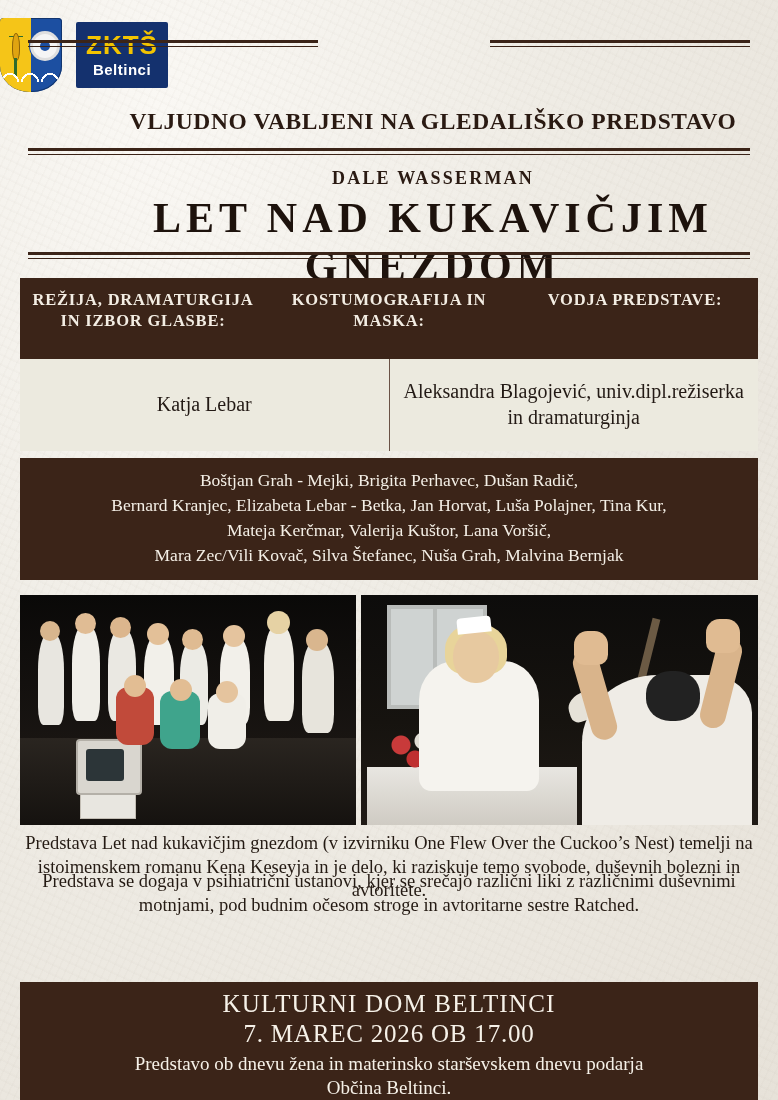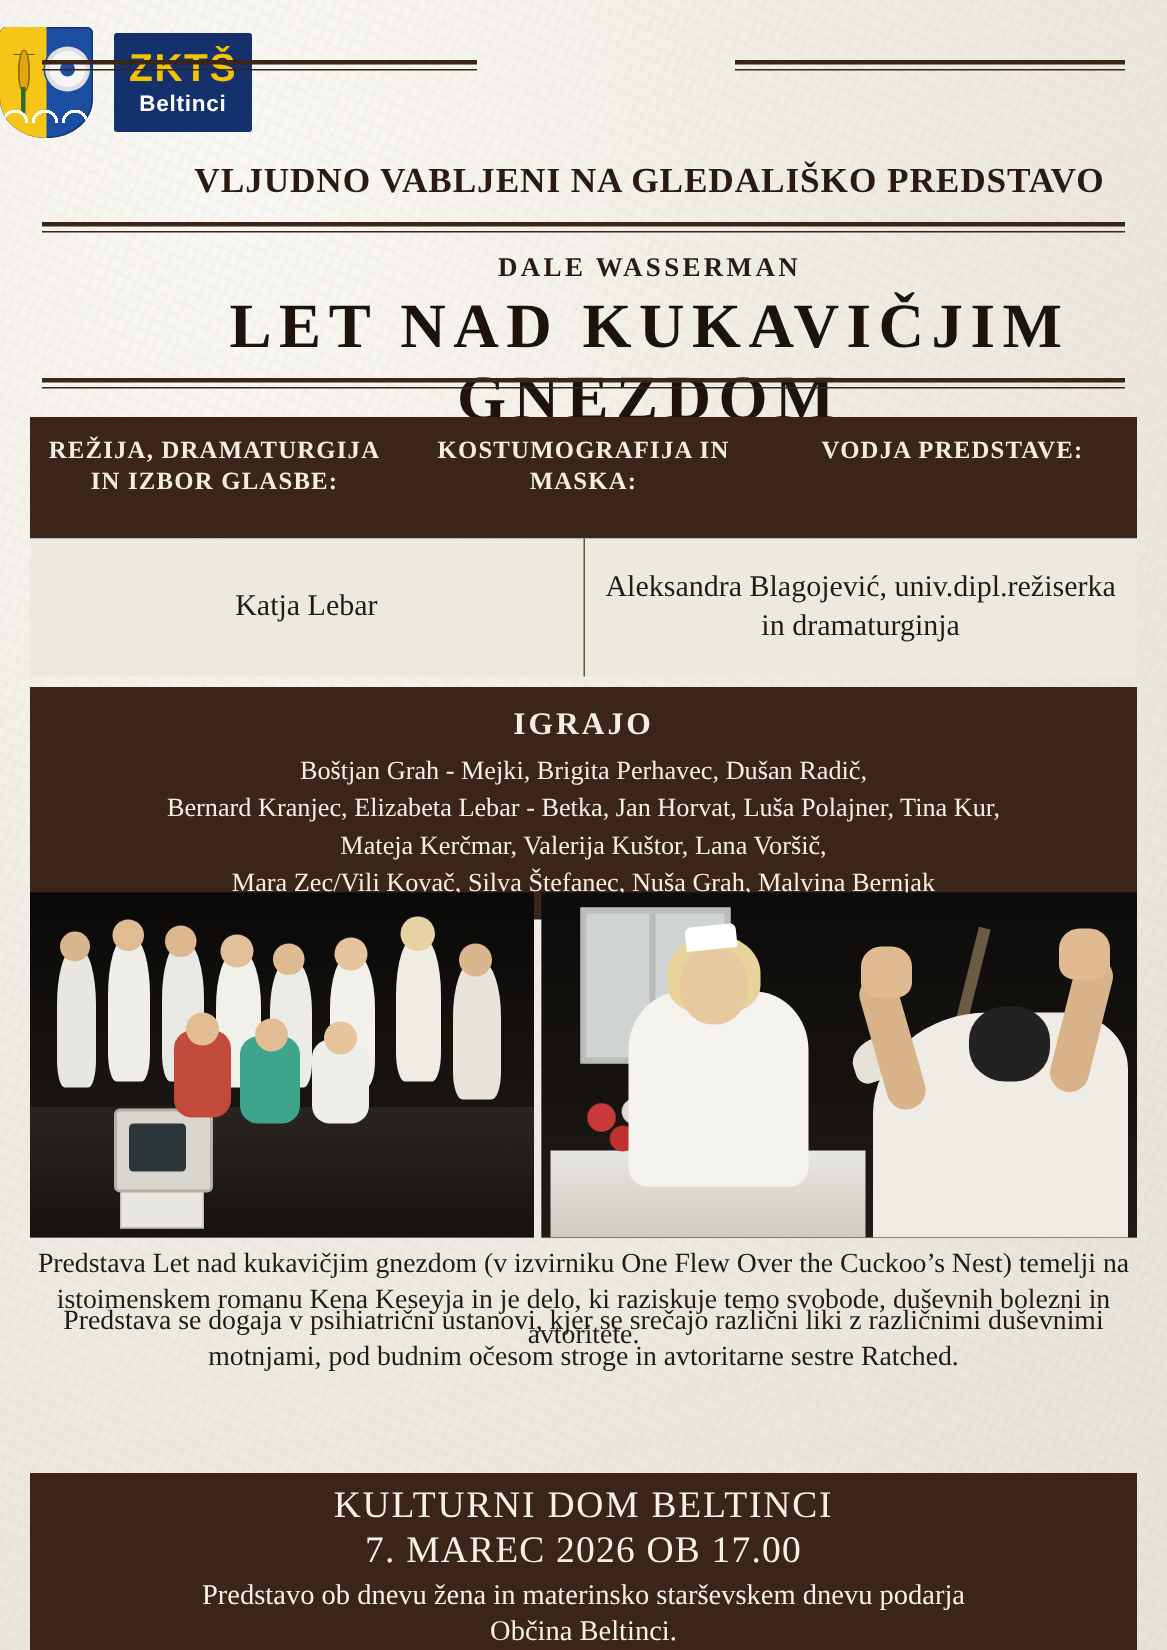--- a/index.html
+++ b/index.html
@@ -477,21 +477,20 @@
       <div class="cell">KOSTUMOGRAFIJA IN MASKA:</div>
       <div class="cell">VODJA PREDSTAVE:</div>
     </div>
     <div class="credits-body">
       <div class="cell">Katja Lebar</div>
       <div class="cell">Aleksandra Blagojević, univ.dipl.režiserka in dramaturginja</div>
     </div>
   </div>
 
   <div class="cast">
-    <h3>IGRAJO</h3>
     <div class="line">Boštjan Grah - Mejki, Brigita Perhavec, Dušan Radič,</div>
     <div class="line">Bernard Kranjec, Elizabeta Lebar - Betka, Jan Horvat, Luša Polajner, Tina Kur,</div>
     <div class="line">Mateja Kerčmar, Valerija Kuštor, Lana Voršič,</div>
     <div class="line">Mara Zec/Vili Kovač, Silva Štefanec, Nuša Grah, Malvina Bernjak</div>
   </div>
 
   <div class="photos">
     <div class="photo left">
       <div class="p-backwall"></div>
       <div class="p-floor"></div>

